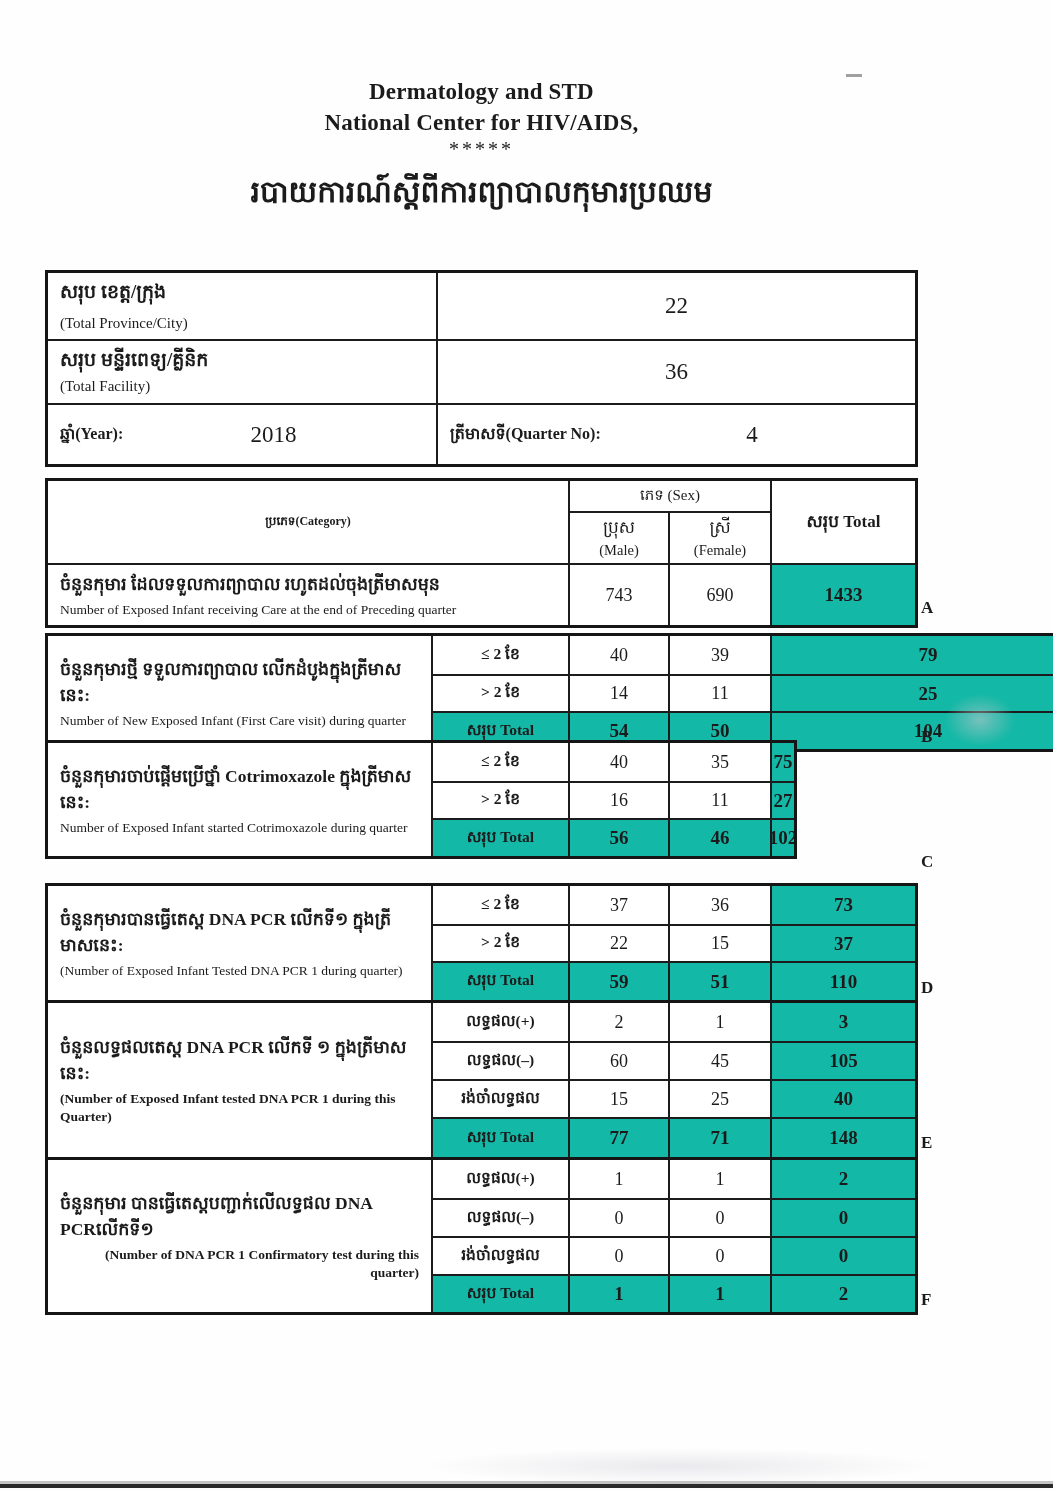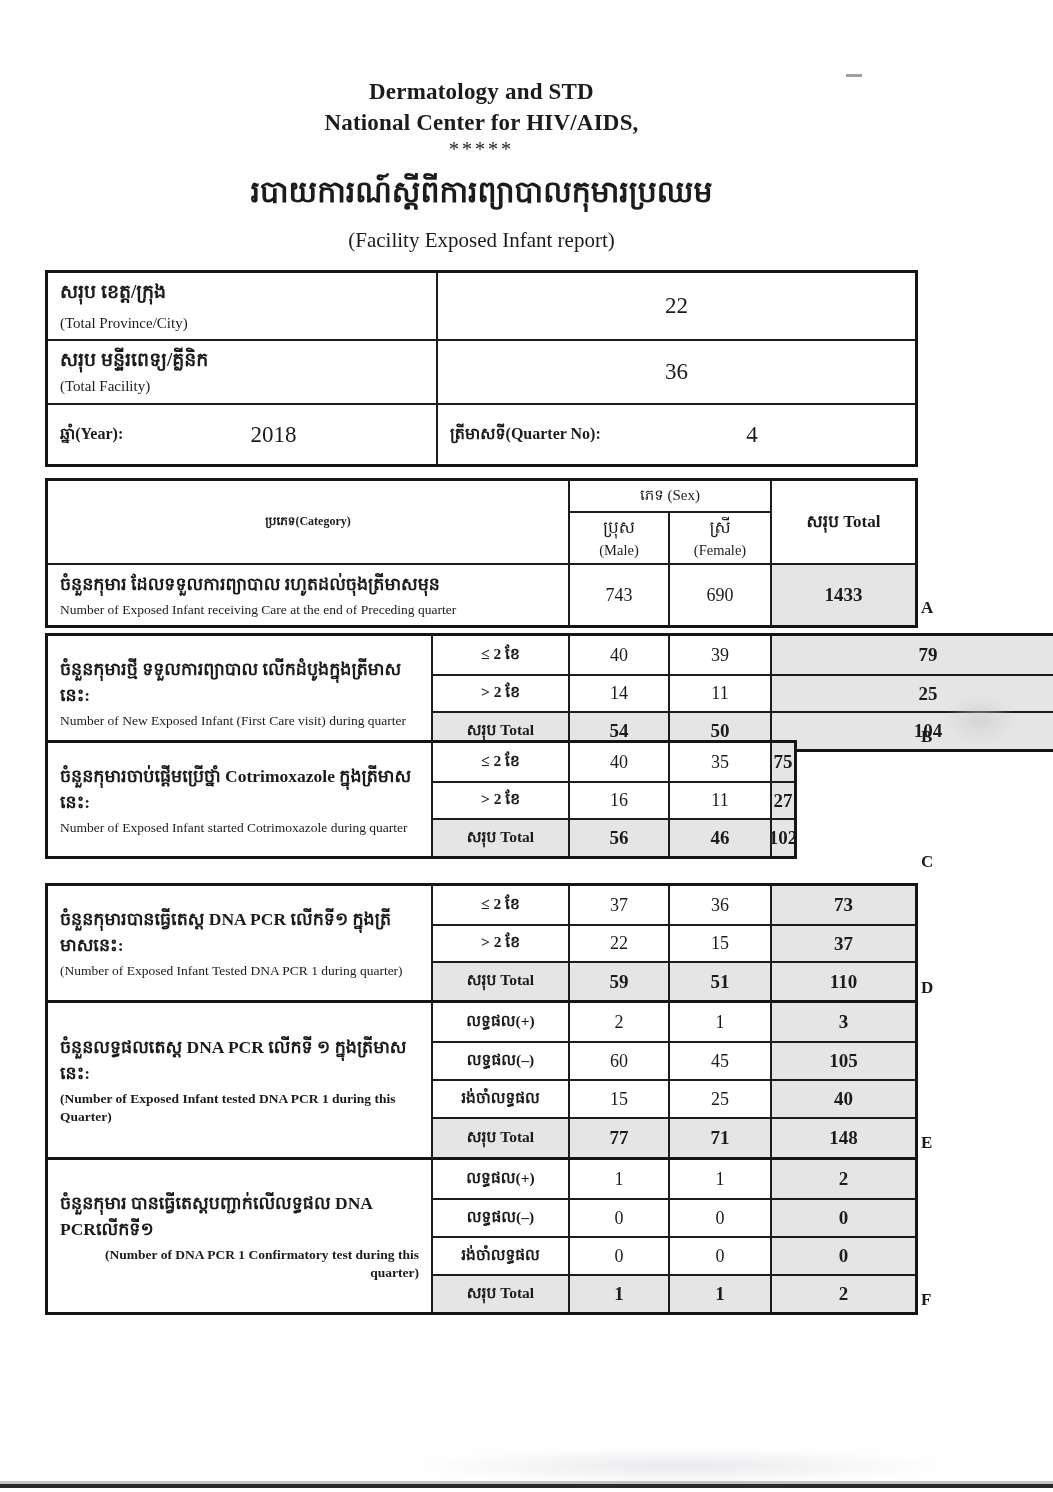--- a/index.html
+++ b/index.html
@@ -13,21 +13,21 @@
   .org{font-size:23px;font-weight:bold;line-height:31px;letter-spacing:.2px;}
   .stars{font-size:20px;letter-spacing:3px;line-height:18px;margin-top:2px;}
   .ktitle{font-size:30px;font-weight:bold;margin-top:12px;line-height:44px;}
   .subtitle{font-size:21px;margin-top:14px;}
   
   .box{position:absolute;border:3px solid #151515;background:#fff;display:grid;box-sizing:border-box;}
   .cell{display:flex;flex-direction:column;justify-content:center;box-sizing:border-box;overflow:hidden;}
   .bl{border-left:2px solid #1c1c1c;}
   .bt{border-top:2px solid #1c1c1c;}
   .ctr{align-items:center;text-align:center;}
-  .shade{background:#e5e5e5;}
+  .shade{background:#14b8a6;}
   .num{font-size:18px;}
   .numb{font-size:19px;font-weight:bold;}
   .kmlabel{font-size:17.5px;font-weight:bold;line-height:26px;}
   .enlabel{font-size:13.5px;line-height:18px;margin-top:4px;}
   .padl{padding:6px 12px;}
   .sublab{font-size:15.5px;font-weight:600;}
   .marker{position:absolute;left:921px;font-size:17px;font-weight:bold;width:30px;}
   
   .info-km{font-size:19px;font-weight:bold;line-height:24px;}
   .info-en{font-size:15px;line-height:20px;}
@@ -53,21 +53,20 @@
 </head>
 <body>
 
 <div class="page">
 
   <div class="hdr">
     <div class="org">Dermatology and STD</div>
     <div class="org">National Center for HIV/AIDS,</div>
     <div class="stars">*****</div>
     <div class="ktitle">របាយការណ៍ស្ដីពីការព្យាបាលកុមារប្រឈម</div>
-    <div class="subtitle">(Facility Exposed Infant report)</div>
   </div>
   <div class="dash"></div>
 
   <div class="box" style="left:45px;top:270px;width:873px;height:197px;grid-template-columns:388px 1fr;grid-template-rows:66px 64px 1fr;">
     <div class="cell padl" style="justify-content:space-between;padding-top:7px;">
       <div class="info-km">សរុប ខេត្ត/ក្រុង</div>
       <div class="info-en">(Total Province/City)</div>
     </div>
     <div class="cell ctr bl">
       <div class="bigval">22</div>

